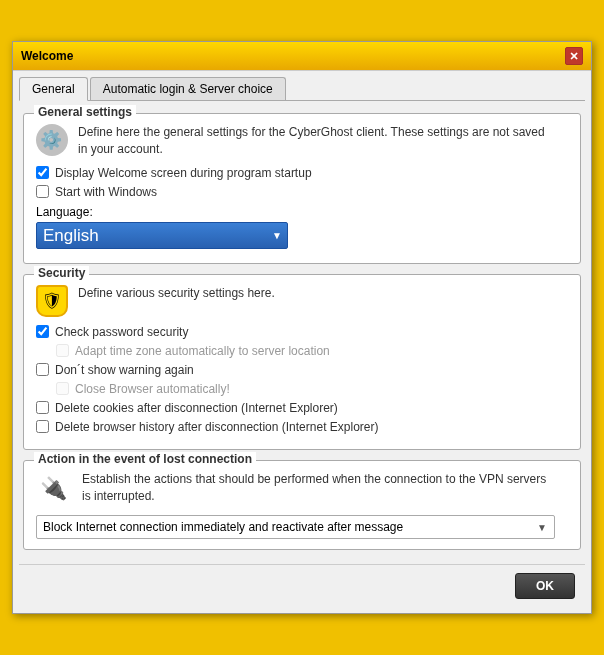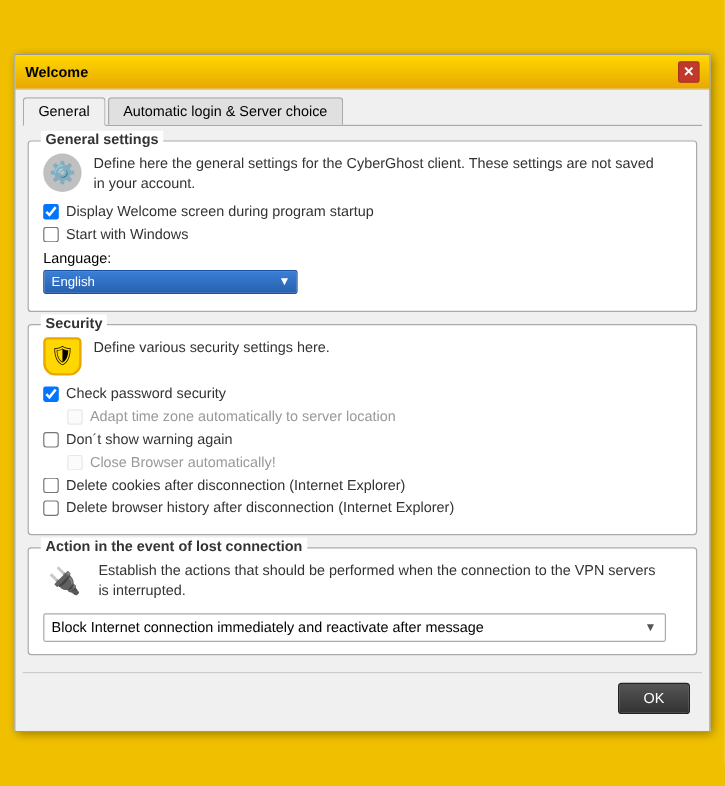--- a/index.html
+++ b/index.html
@@ -159,26 +159,26 @@
     }
     .language-row {
       margin: 6px 0 4px 0;
     }
     .language-row label {
       display: block;
       margin-bottom: 3px;
       font-size: 12px;
     }
     .lang-select {
-      width: 212px;
+      width: 252px;
       padding: 3px 6px;
       background: linear-gradient(to bottom, #3a7fd5, #2860b0);
       color: white;
       border: 1px solid #1a50a0;
-      font-size: 11px;
+      font-size: 17px;
       border-radius: 2px;
       appearance: none;
       -webkit-appearance: none;
       padding-right: 24px;
       position: relative;
       cursor: pointer;
     }
     .lang-select-wrapper {
       position: relative;
       display: inline-block;
@@ -231,20 +231,21 @@
     }
     .ok-btn {
       background: linear-gradient(to bottom, #555, #333);
       color: white;
       border: 1px solid #222;
       padding: 5px 20px;
       font-size: 12px;
       border-radius: 3px;
       cursor: pointer;
       min-width: 60px;
+      font-weight: bold;
     }
     .indent {
       margin-left: 20px;
     }
   </style>
 </head>
 <body>
 
 <div class="window">
 

